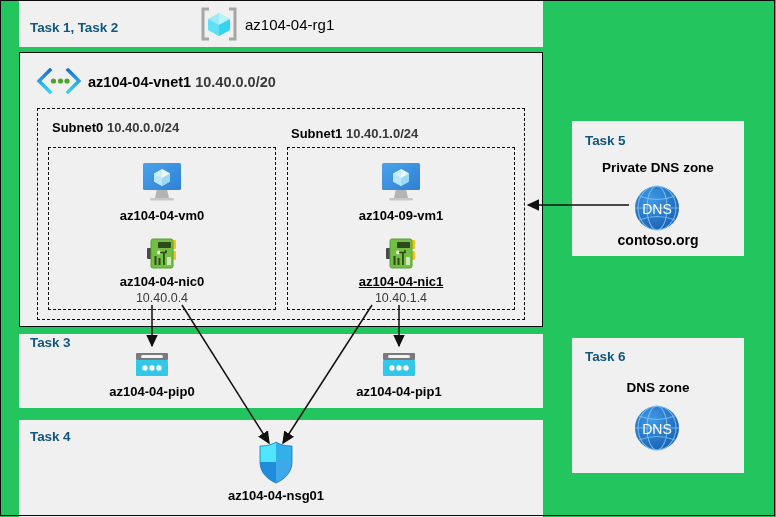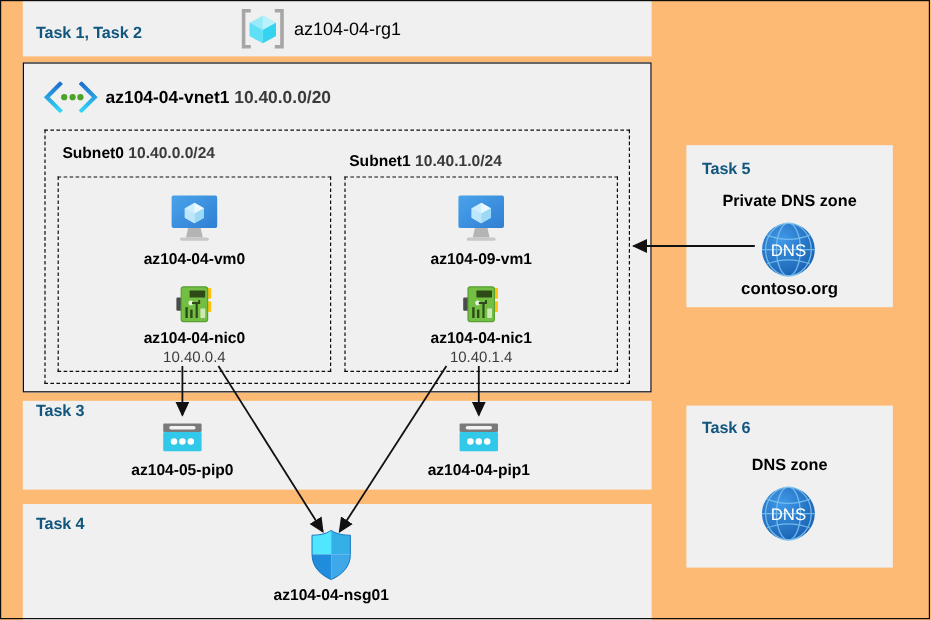--- a/index.html
+++ b/index.html
@@ -3,21 +3,21 @@
 <meta charset="utf-8">
 <style>
   html,body{margin:0;padding:0;}
   body{
     width:776px;height:517px;
     background:#ffffff;
     font-family:"Liberation Sans",sans-serif;
     -webkit-font-smoothing:antialiased;
     overflow:hidden;
   }
-  #stage{position:relative;width:776px;height:517px;background:#fdba74;}
+  #stage{position:relative;width:776px;height:517px;background:#22c55e;}
 
   
   .outer-frame{
     position:absolute;left:0;top:0;width:775px;height:516px;
     border:1px solid #0c0c0c;box-sizing:border-box;
   }
 
   
   .panel{position:absolute;background:#f0f0f0;box-sizing:border-box;}
 
@@ -197,34 +197,34 @@
       <rect x="5" y="2" width="22" height="29" rx="2" fill="none" stroke="#57a033" stroke-width="1"></rect>
       <rect x="12" y="5" width="13" height="6" rx="0.8" fill="#2d4a18"></rect>
       <circle cx="13" cy="15.5" r="2" fill="#eaf6e1"></circle>
       <rect x="8.5" y="19" width="2" height="9" fill="#2d4a18"></rect>
       <rect x="12.5" y="21" width="2" height="7" fill="#2d4a18"></rect>
       <rect x="17" y="16" width="1.8" height="12" fill="#2d4a18"></rect>
       <path d="M14,15.5 L20,15.5 L20,13" fill="none" stroke="#2d4a18" stroke-width="1.6"></path>
       <rect x="21" y="20" width="4" height="8" rx="0.6" fill="#cfe8b8"></rect>
     </svg>
   </div>
-  <div class="node-label" style="left:301px;top:274px;width:200px;">az104-04-nic1</div>
+  <div class="node-label" style="left:301px;top:274px;width:200px;text-decoration:underline;">az104-04-nic1</div>
   <div class="node-sub" style="left:301px;top:291px;width:200px;">10.40.1.4</div>
 
   <div class="icon" style="left:134px;top:351px;width:36px;height:29px;">
     <svg width="36" height="29" viewBox="0 0 36 29">
       <rect x="2" y="2" width="32" height="7" rx="1" fill="#7a7a7a"></rect>
       <rect x="7" y="4" width="22" height="3" rx="1.5" fill="#f2f2f2"></rect>
       <rect x="2" y="9" width="32" height="16" rx="1" fill="#32c8ea"></rect>
       <circle cx="11" cy="17" r="2.7" fill="#ffffff"></circle>
       <circle cx="18" cy="17" r="2.7" fill="#ffffff"></circle>
       <circle cx="25" cy="17" r="2.7" fill="#ffffff"></circle>
     </svg>
   </div>
-  <div class="node-label" style="left:52px;top:384px;width:200px;">az104-05-pip0</div>
+  <div class="node-label" style="left:52px;top:384px;width:200px;">az104-04-pip0</div>
 
   <div class="icon" style="left:381px;top:351px;width:36px;height:29px;">
     <svg width="36" height="29" viewBox="0 0 36 29">
       <rect x="2" y="2" width="32" height="7" rx="1" fill="#7a7a7a"></rect>
       <rect x="7" y="4" width="22" height="3" rx="1.5" fill="#f2f2f2"></rect>
       <rect x="2" y="9" width="32" height="16" rx="1" fill="#32c8ea"></rect>
       <circle cx="11" cy="17" r="2.7" fill="#ffffff"></circle>
       <circle cx="18" cy="17" r="2.7" fill="#ffffff"></circle>
       <circle cx="25" cy="17" r="2.7" fill="#ffffff"></circle>
     </svg>

